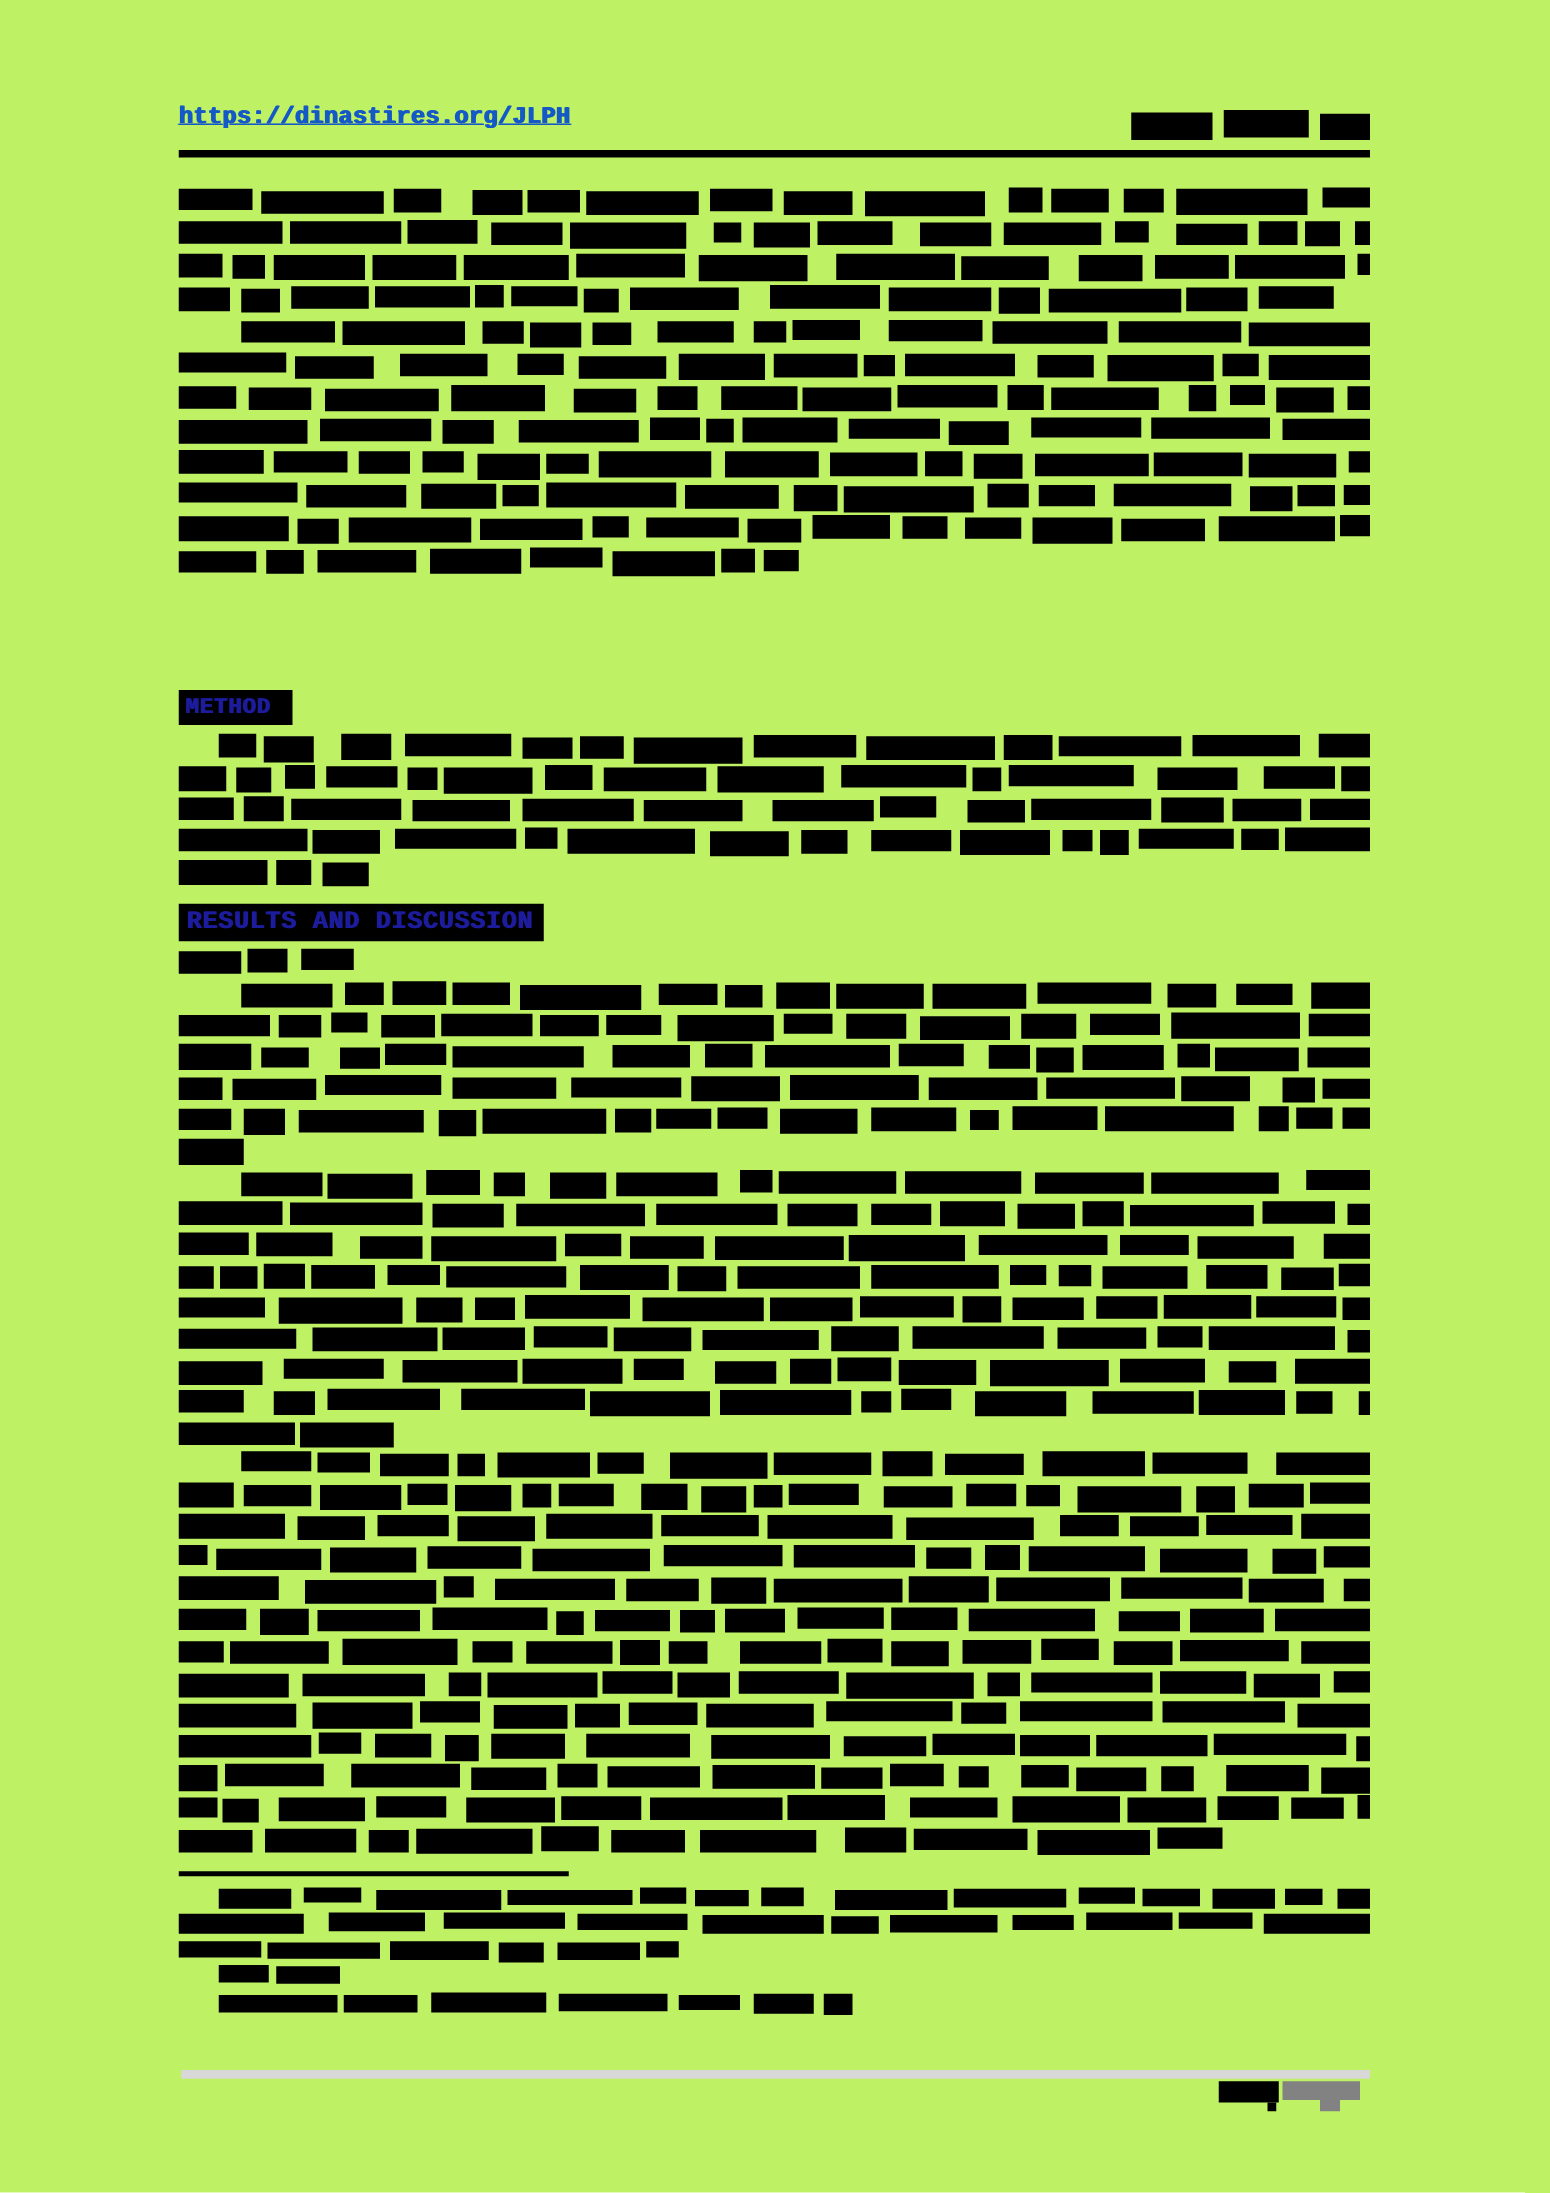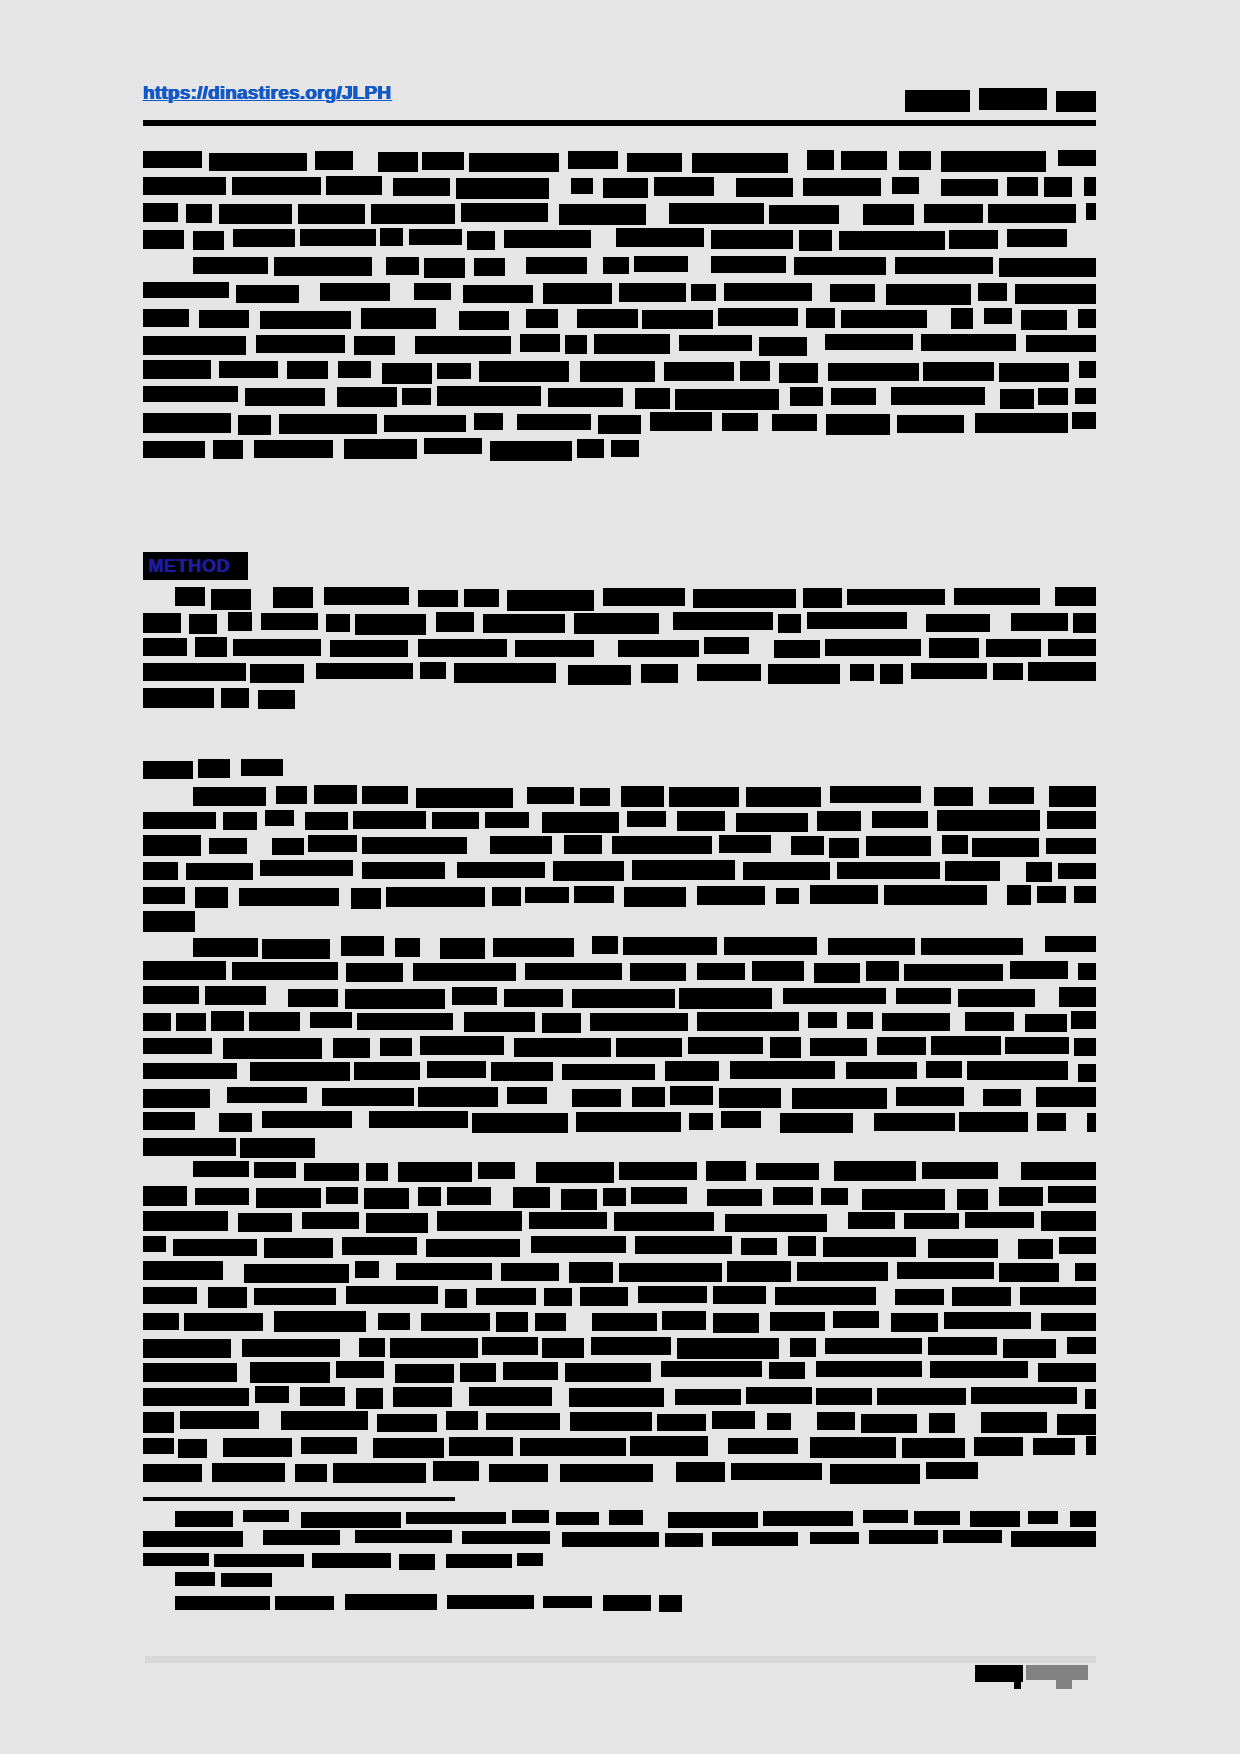--- a/index.html
+++ b/index.html
@@ -1,22 +1,22 @@
 <!DOCTYPE html>
 <html style="--link-color: #1459C6; --heading-color: #1C1C9C; --footer-bar-color: #D8D8D8; --page-gray: #828282;"><head>
 <meta charset="utf-8">
 <style>
   html,body{margin:0;padding:0;background:#ffffff;}
   .page{
     position:relative;
     width:1240px;height:1754px;
-    background:#e5e5e5;
+    background:#bef264;
     margin:0 auto;
     overflow:hidden;
-    font-family:Liberation Sans, sans-serif;
+    font-family:Liberation Mono, monospace;
   }
   .header-link{
     position:absolute;left:143px;top:82px;
     font-size:19px;font-weight:bold;
     color:var(--link-color,#1459C6);
     text-decoration:underline;
     letter-spacing:0.2px;
     text-shadow:0.8px 0 0 currentColor, -0.5px 0 0 currentColor;
     white-space:nowrap;
   }
@@ -58,20 +58,21 @@
 <body>
 
 <div class="page">
 
   <a class="header-link" href="#">https://dinastires.org/JLPH</a>
 
   <div class="header-rule"></div>
 
   <div class="heading-band" id="method-band">METHOD</div>
 
+  <div class="heading-band" id="results-band">RESULTS AND DISCUSSION</div>
 
   <div id="redacted-root">
       <div class="red-line" style="left: 905px; top: 88px; width: 191px; height: 25px;">
         <div class="blob" style="left: 0px; top: 2px; width: 65px; height: 22px;"></div>
         <div class="blob" style="left: 74px; top: 0px; width: 68px; height: 22px;"></div>
         <div class="blob" style="left: 151px; top: 3px; width: 40px; height: 21px;"></div>
       </div>
       <div class="red-line" style="left: 143px; top: 150px; width: 953px; height: 22px;">
         <div class="blob" style="left: 0px; top: 1px; width: 59px; height: 17px;"></div>
         <div class="blob" style="left: 66px; top: 3px; width: 98px; height: 18px;"></div>

